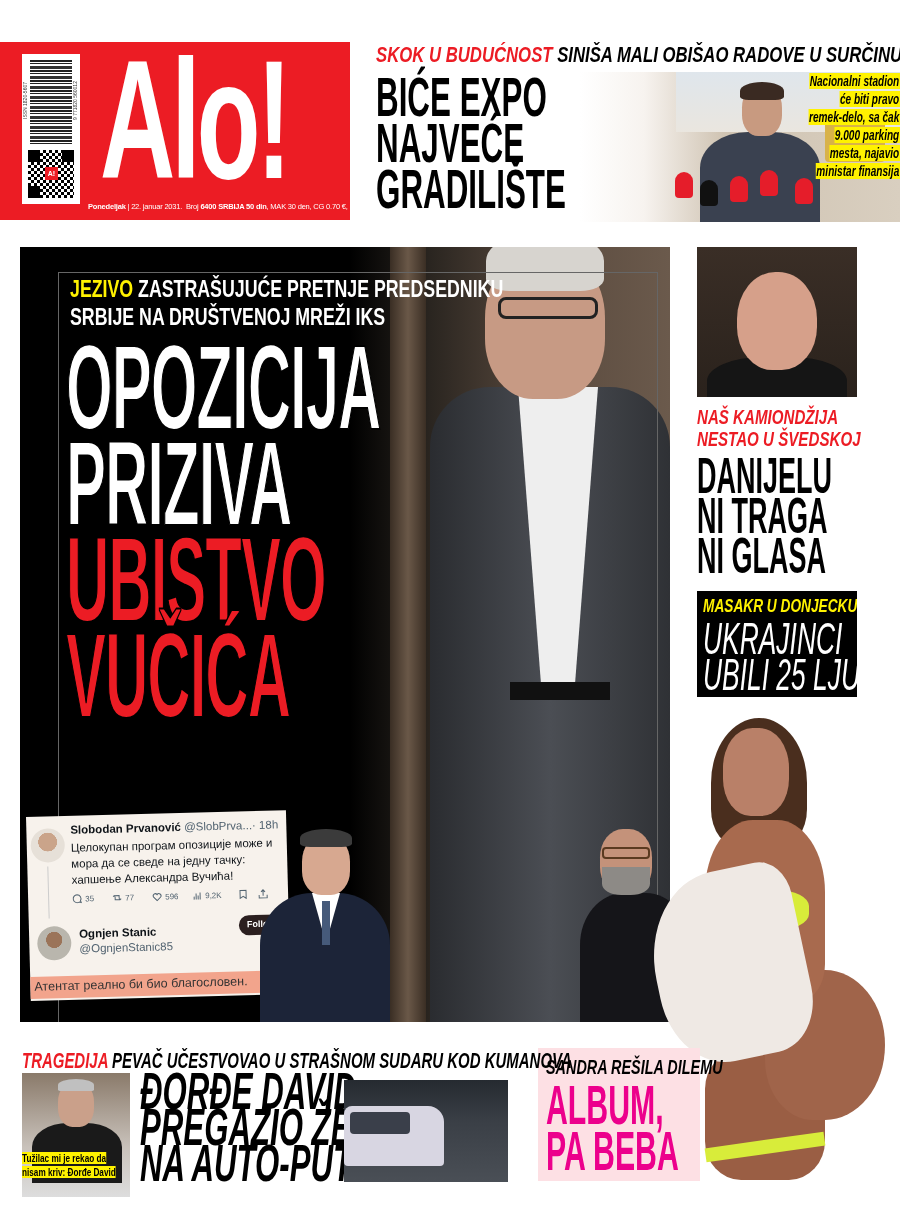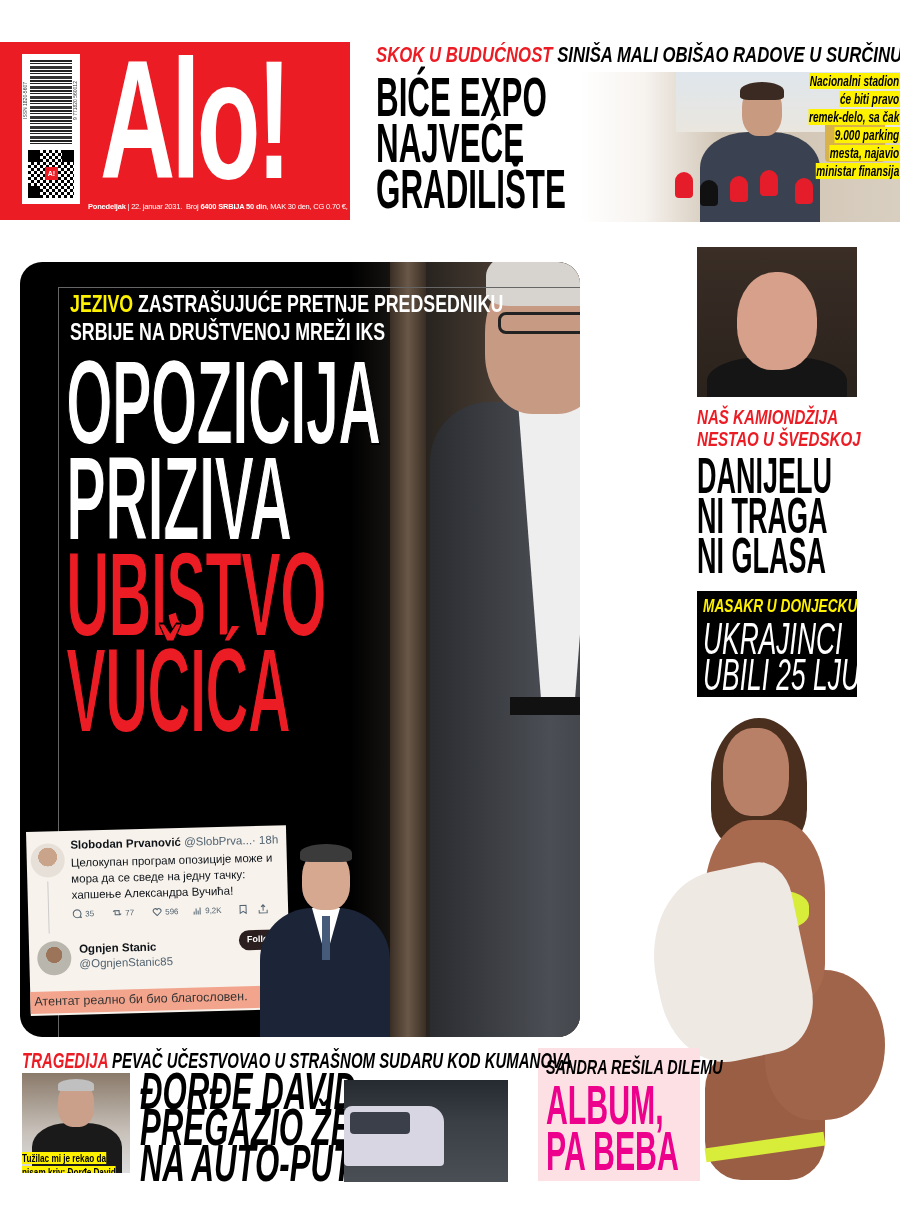--- a/index.html
+++ b/index.html
@@ -44,21 +44,21 @@
   .mic { width: 18px; height: 26px; border-radius: 9px 9px 4px 4px; }
   #excavator { left: 245px; top: 40px; width: 60px; height: 50px; background: #d8b24a; border-radius: 4px; }
   #top-headline { left: 6px; top: 34px; font-size: 56px; font-weight: 900; line-height: 46px; color: #000;
     transform: scaleX(0.56); transform-origin: left top; white-space: nowrap; }
   #top-side { right: 0px; top: 32px; width: 94px; text-align: right; }
   #top-side span { background: #fff200; font-size: 14px; font-weight: 700; font-style: italic; line-height: 15.5px;
     color: #000; box-decoration-break: clone; -webkit-box-decoration-break: clone; padding: 0 1px; }
   #top-side-wrap { transform: scaleX(0.72); transform-origin: right top; width: 130px; position: absolute; right: 0; top: 0; }
 
   
-  #main-story { left: 20px; top: 262px; width: 560px; height: 775px; background: #000; overflow: hidden; border-radius: 22px; }
+  #main-story { left: 20px; top: 247px; width: 650px; height: 775px; background: #000; overflow: hidden; }
   #main-photo { left: 330px; top: 0; width: 320px; height: 775px;
     background: linear-gradient(90deg, #000 0%, #2a2520 25%, #5a4a3e 60%, #6b5a4c 100%); }
   #pillar { left: 40px; top: 0; width: 36px; height: 775px; background: linear-gradient(90deg,#3a2e24,#6a5848,#3a2e24); }
   #vucic-head { left: 135px; top: 2px; width: 120px; height: 150px; background: #c79a84; border-radius: 46% 46% 40% 40%; }
   #vucic-hair { left: 136px; top: -16px; width: 118px; height: 60px; background: #d7d4cf; border-radius: 50% 50% 20% 20%; }
   #vucic-glasses { left: 148px; top: 50px; width: 100px; height: 22px; border: 3px solid #222; border-radius: 8px; }
   #vucic-body { left: 80px; top: 140px; width: 240px; height: 640px; background: linear-gradient(90deg,#2a2c30,#4b4e54,#2f3135); border-radius: 60px 60px 0 0; }
   #vucic-shirt { left: 168px; top: 140px; width: 80px; height: 310px; background: #eeeeee; clip-path: polygon(0 0,100% 0,70% 100%,30% 100%); }
   #vucic-belt { left: 160px; top: 435px; width: 100px; height: 18px; background: #111; }
   #inner-frame { left: 38px; top: 25px; width: 600px; height: 755px; border: 1px solid #666; }
@@ -142,21 +142,21 @@
 
   #sandra-box { left: 538px; top: 1048px; width: 162px; height: 133px; background: #fde0e4; }
   #sandra-kicker { left: 8px; top: 8px; font-size: 20px; font-style: italic; font-weight: 700; color: #000;
     transform: scaleX(0.72); transform-origin: left top; white-space: nowrap; }
   #sandra-headline { left: 8px; top: 34px; font-size: 56px; font-weight: 900; color: #ec008c; line-height: 46px;
     transform: scaleX(0.54); transform-origin: left top; white-space: nowrap; }
 
   
   #bot-kicker { left: 22px; top: 1048px; font-size: 22px; font-style: italic; font-weight: 700; white-space: nowrap;
     transform: scaleX(0.68); transform-origin: left top; color: #000; }
-  #david-photo { left: 22px; top: 1073px; width: 108px; height: 100px; background: linear-gradient(180deg,#8a7a6a,#c9c2bb 60%,#ddd); overflow: hidden; }
+  #david-photo { left: 22px; top: 1073px; width: 108px; height: 124px; background: linear-gradient(180deg,#8a7a6a,#c9c2bb 60%,#ddd); overflow: hidden; }
   #dav-head { left: 36px; top: 8px; width: 36px; height: 46px; background: #caa08a; border-radius: 45% 45% 40% 40%; }
   #dav-hair { left: 36px; top: 6px; width: 36px; height: 12px; background: #c0c0c0; border-radius: 50% 50% 10% 10%; }
   #dav-body { left: 10px; top: 50px; width: 90px; height: 60px; background: #1a1a1a; border-radius: 40% 40% 0 0; }
   #dav-caption { left: 0; top: 78px; width: 108px; font-size: 10.5px; font-weight: 700; line-height: 14px; color: #000; }
   #dav-caption span { background: #fff200; box-decoration-break: clone; -webkit-box-decoration-break: clone; }
   #dav-caption-inner { transform: scaleX(0.78); transform-origin: left top; width: 140px; }
   #bot-headline { left: 140px; top: 1073px; font-size: 52px; font-style: italic; font-weight: 900; color: #000; line-height: 36px;
     transform: scaleX(0.6); transform-origin: left top; white-space: nowrap; }
   #crash-photo { left: 344px; top: 1080px; width: 164px; height: 102px; background: linear-gradient(180deg,#252a30 0%,#3a3f46 40%,#4a4f56 100%); overflow: hidden; }
   #car { left: 0; top: 26px; width: 100px; height: 60px; background: #d8d6e2; border-radius: 8px 16px 4px 4px; }

